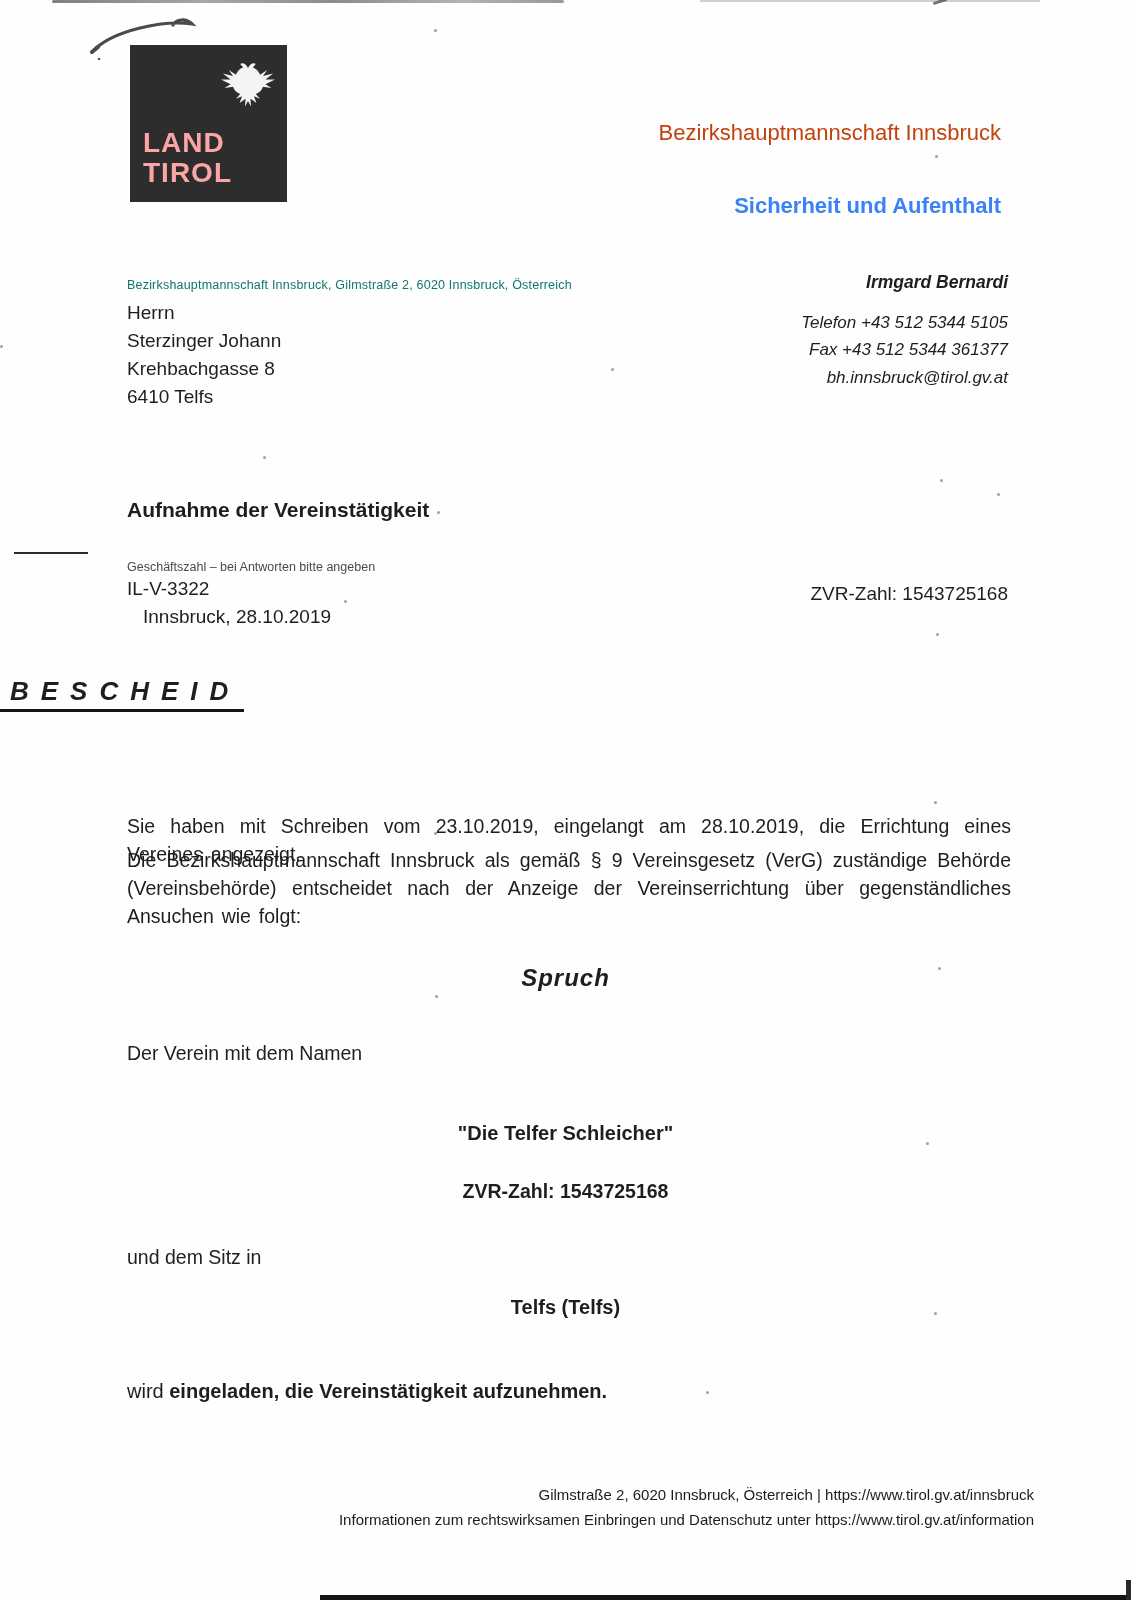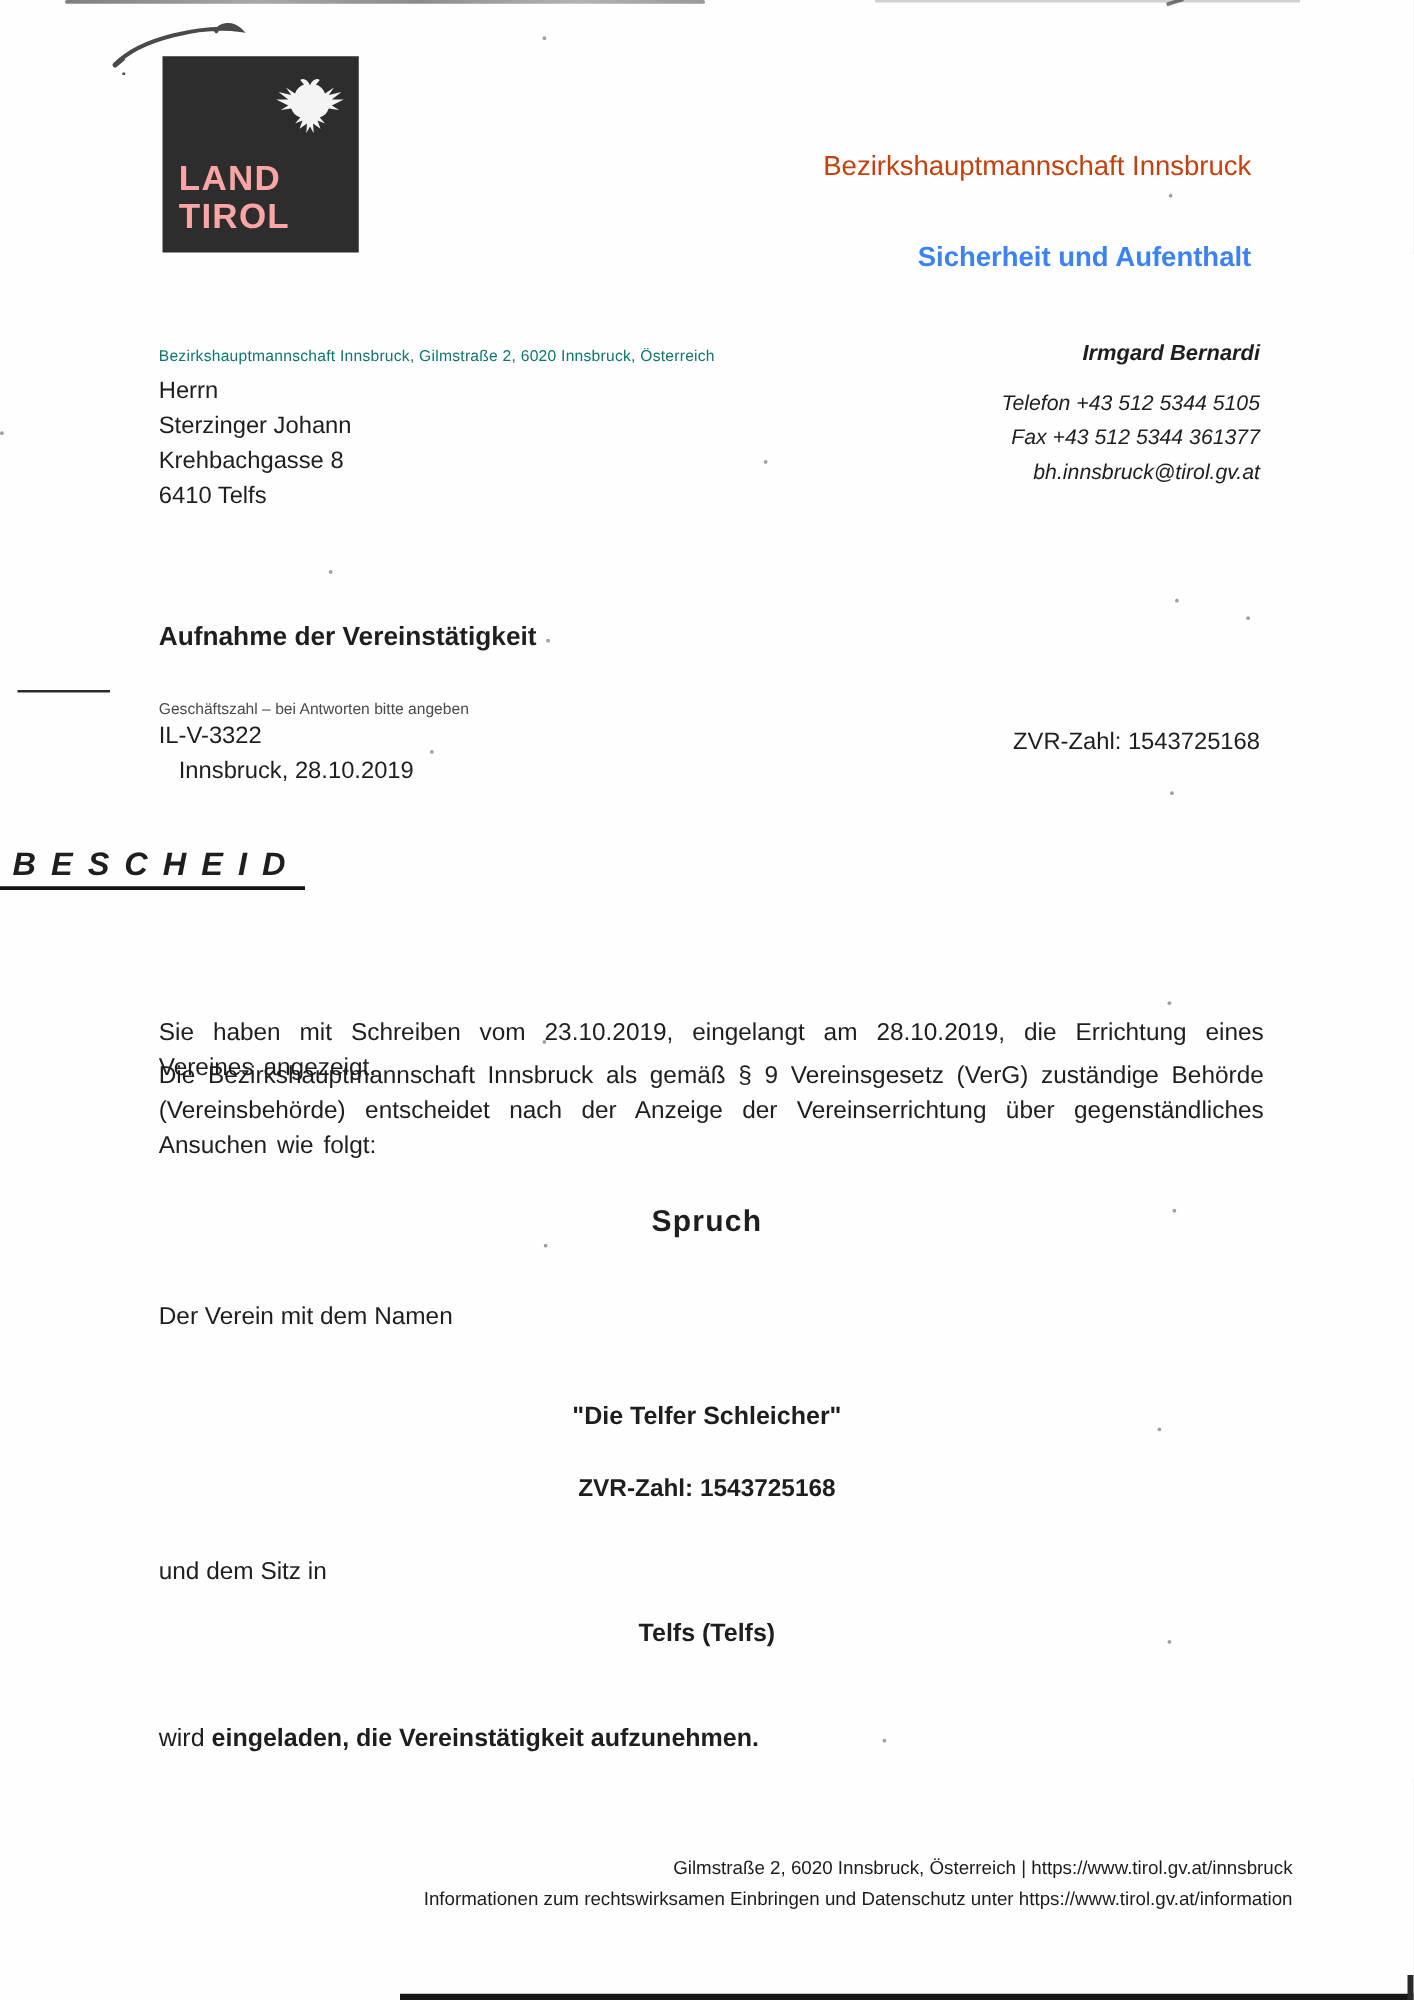--- a/index.html
+++ b/index.html
@@ -50,21 +50,21 @@
 
   
   .bescheid-wrap{left:0;top:676px;width:1131px;text-align:left;}
   .bescheid{display:inline-block;font-size:26px;font-weight:bold;font-style:italic;
     letter-spacing:12px;padding:0 4px 2px 10px;border-bottom:3px solid #151515;}
   .para{left:127px;width:884px;font-size:19.5px;line-height:28px;
     text-align:justify;word-spacing:2.5px;}
   .p1{top:776px;margin-top:36px;}
   .p2{top:846px;}
   .spruch-wrap{left:0;top:964px;width:1131px;text-align:center;}
-  .spruch{font-size:24px;font-weight:bold;letter-spacing:1px;margin-top:35px;}
+  .spruch{font-size:24px;font-weight:bold;font-style:italic;letter-spacing:1px;margin-top:35px;}
   .intro-name{left:127px;top:1042px;font-size:19.5px;}
   .center-line{left:0;width:1131px;text-align:center;font-size:19.5px;font-weight:bold;}
   .verein-name{top:1122px;font-size:20px;}
   .verein-zvr{top:1180px;}
   .intro-sitz{left:127px;top:1246px;font-size:19.5px;}
   .sitz{top:1296px;font-size:20px;}
   .closing{left:127px;top:1380px;font-size:20px;}
   .closing b{font-weight:bold;}
 
   

